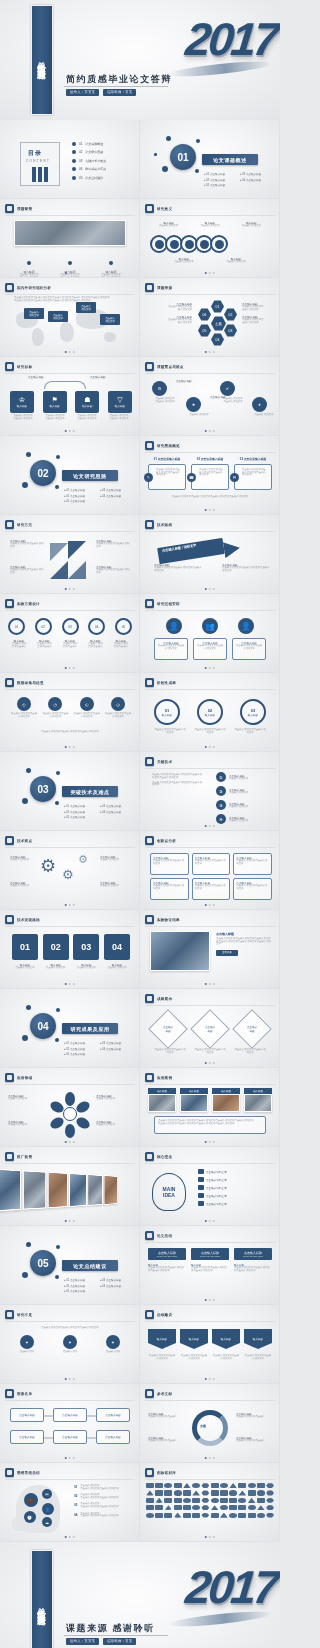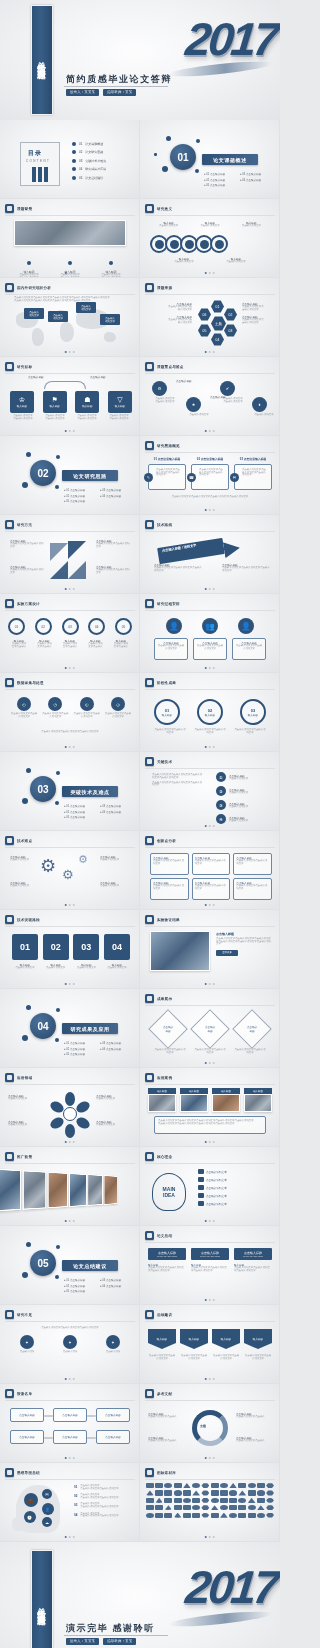--- a/index.html
+++ b/index.html
@@ -1333,19 +1333,19 @@
   </div>
 
 </div>
 
 <div class="slide hero" style="height:132px;">
   <div class="year-swoosh" style="top:72px;"></div>
   <div class="year" style="top:22px;">2017</div>
   <div class="hero-band" style="top:8px;height:112px;">
     <span>单击输入论文标题</span>
   </div>
-  <div class="hero-sub" style="top:80px;">演示完毕  感谢聆听</div>
+  <div class="hero-sub" style="top:80px;">课题来源  感谢聆听</div>
   <div class="hero-rule" style="top:93px;"></div>
   <div class="hero-tags" style="top:96px;">
     <span class="tag">答辩人：某某某</span>
     <span class="tag">指导老师：某某</span>
   </div>
 </div>
 
 </body></html>

